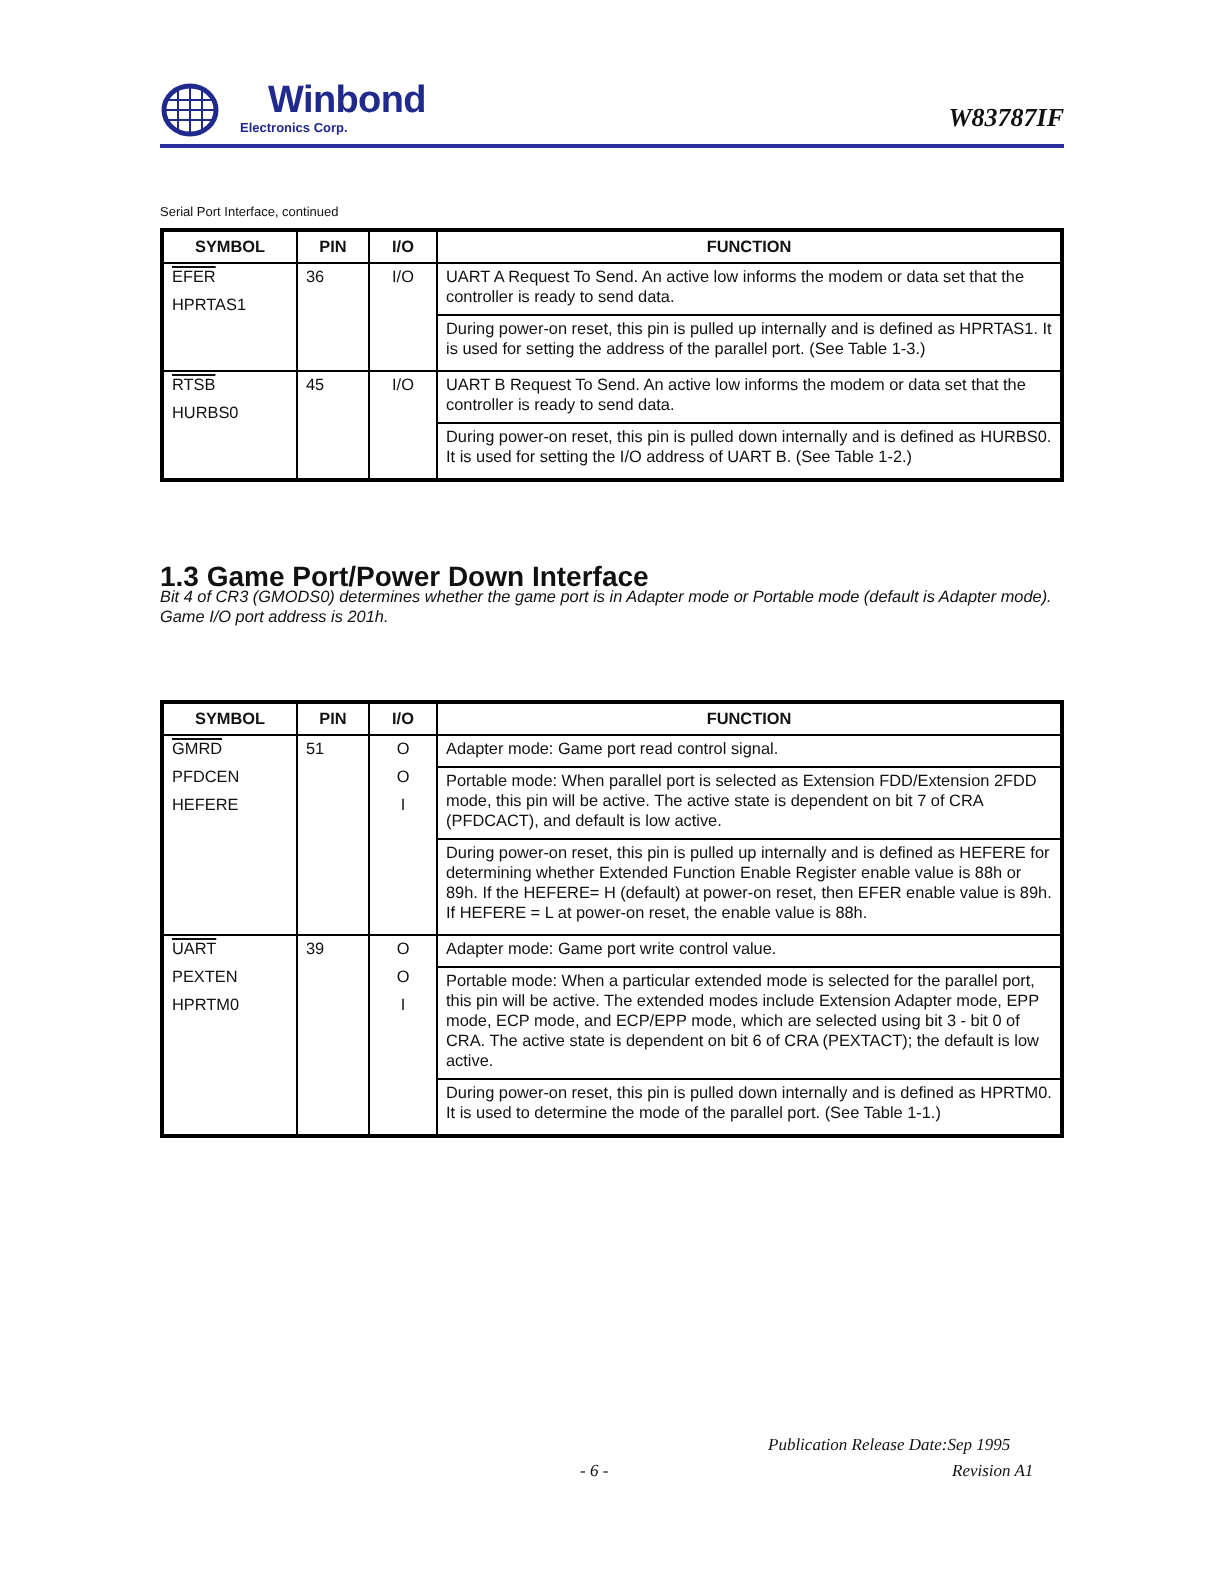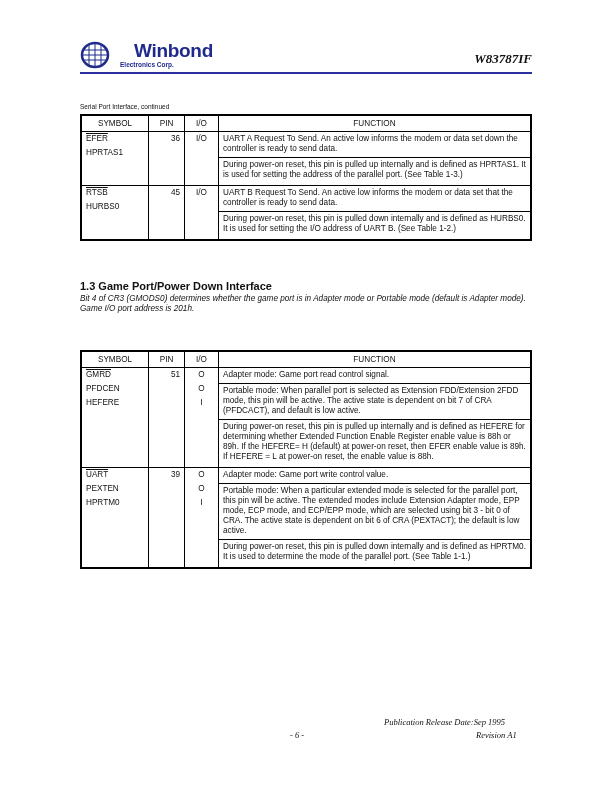--- a/index.html
+++ b/index.html
@@ -12,35 +12,35 @@
   .logo-sub { position: absolute; left: 40px; top: 21px; font-size: 6.5px; color: #1f2a8c; font-weight: bold; }
   .header-title { position: absolute; right: 80px; top: 51px; font-family: "Liberation Serif", serif;
                   font-style: italic; font-weight: bold; font-size: 13px; }
   .header-rule { position: absolute; left: 80px; width: 452px; top: 72px; height: 2px; background: #2b2fa0; }
 
   .caption { position: absolute; left: 80px; top: 103px; font-size: 6.5px; }
 
   table.pins { position: absolute; left: 80px; width: 452px; border-collapse: collapse;
                font-size: 8.2px; line-height: 10px; }
   table.pins th, table.pins td { border: 1px solid #000; vertical-align: top; }
-  table.pins th { font-weight: normal; font-size: 8.2px; padding: 3px 2px 2px 2px; text-align: center; }
+  table.pins th { font-weight: bold; font-size: 8.2px; padding: 3px 2px 2px 2px; text-align: center; }
   table.pins td { padding: 2px 4px; }
   table.pins { border: 2px solid #000; }
   .c-sym { width: 58px; }
-  .c-pin { width: 27px; text-align: right; }
+  .c-pin { width: 27px; text-align: left; }
   .c-io  { width: 25px; text-align: center; }
   .sym-line { display: block; margin-bottom: 4px; }
   .overbar { text-decoration: overline; }
   .io-line { display: block; margin-bottom: 4px; }
   .para { display: block; margin-bottom: 3px; }
   .para + .para { border-top: 1px solid #000; margin-left: -4px; margin-right: -4px; padding: 2px 4px 0 4px; }
   #table1 { top: 114px; }
   #table2 { top: 350px; }
 
-  .section-title { position: absolute; left: 80px; top: 280px; font-size: 11px; font-weight: bold; }
+  .section-title { position: absolute; left: 80px; top: 280px; font-size: 14px; font-weight: bold; }
   .section-body { position: absolute; left: 80px; top: 294px; width: 452px; font-size: 8.2px; line-height: 10px; text-align: justify; }
   .section-body p { margin: 0; font-style: italic; }
 
   .footer-date { position: absolute; left: 384px; top: 717px; font-family: "Liberation Serif", serif; font-style: italic; font-size: 8.5px; }
   .footer-page { position: absolute; left: 290px; top: 730px; font-family: "Liberation Serif", serif; font-style: italic; font-size: 8.5px; }
   .footer-rev { position: absolute; left: 476px; top: 730px; font-family: "Liberation Serif", serif; font-style: italic; font-size: 8.5px; }
 </style>
 </head>
 <body>
 
@@ -69,21 +69,21 @@
     <tr>
       <td class="c-sym">
         <span class="sym-line overbar">EFER</span>
         <span class="sym-line">HPRTAS1</span>
       </td>
       <td class="c-pin">36</td>
       <td class="c-io">
         <span class="io-line">I/O</span>
       </td>
       <td>
-        <span class="para">UART A Request To Send. An active low informs the modem or data set down the controller is ready to send data.</span>
+        <span class="para">UART A Request To Send. An active low informs the modem or data set that the controller is ready to send data.</span>
         <span class="para">During power-on reset, this pin is pulled up internally and is defined as HPRTAS1. It is used for setting the address of the parallel port. (See Table 1-3.)</span>
       </td>
     </tr>
     <tr>
       <td class="c-sym">
         <span class="sym-line overbar">RTSB</span>
         <span class="sym-line">HURBS0</span>
       </td>
       <td class="c-pin">45</td>
       <td class="c-io">

